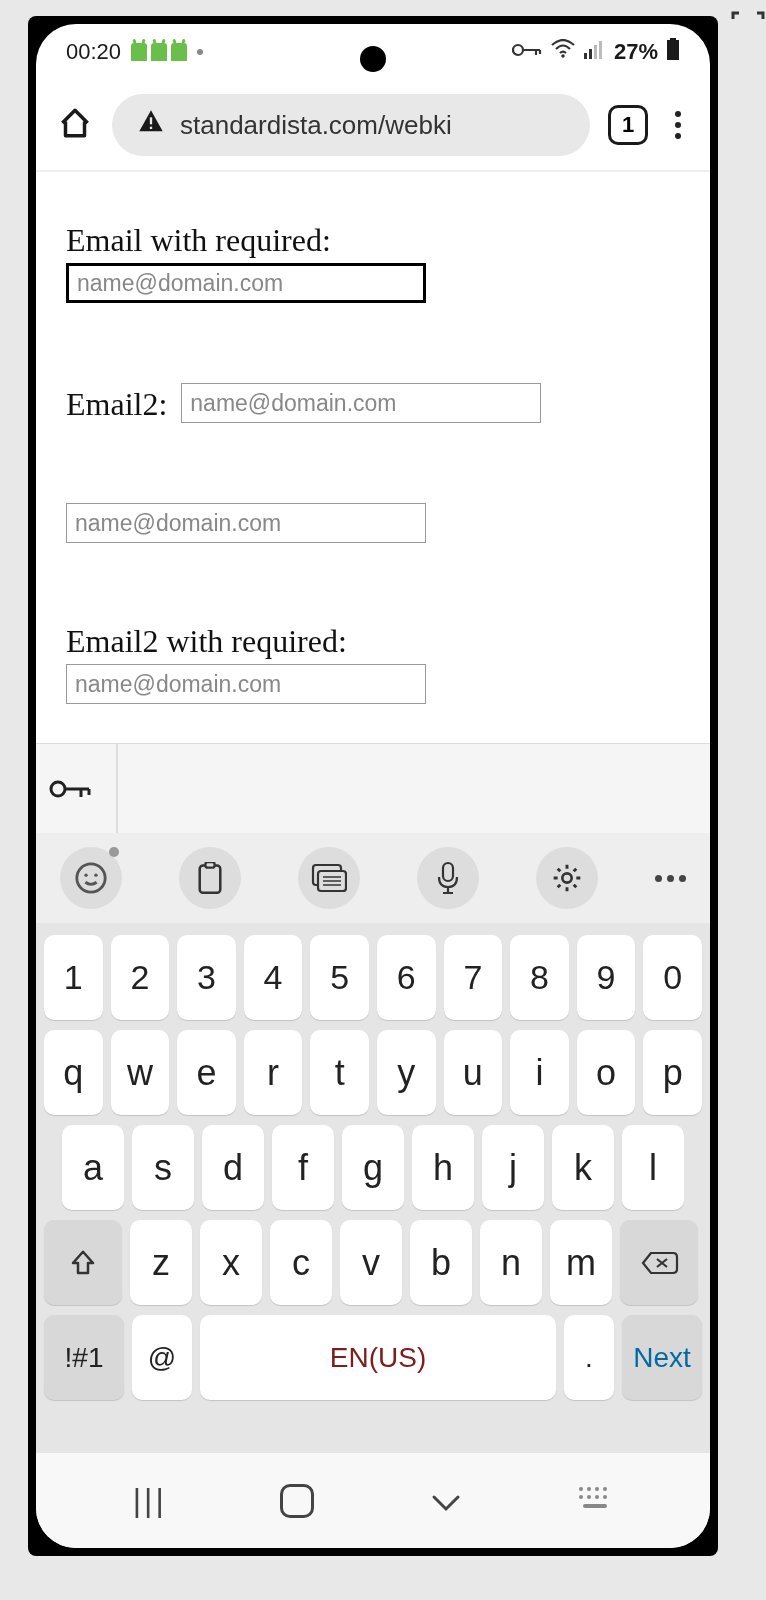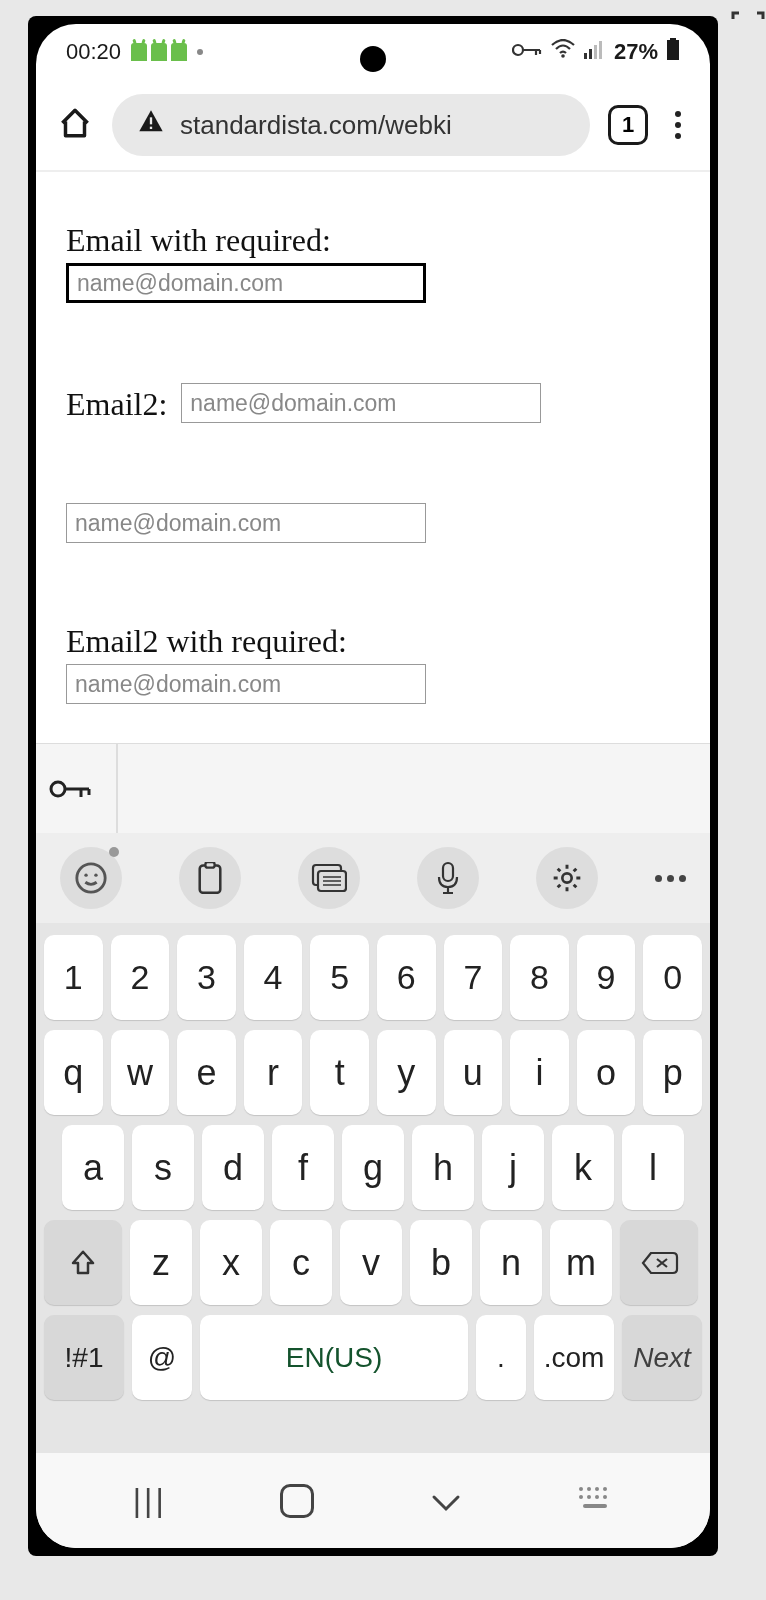--- a/index.html
+++ b/index.html
@@ -209,26 +209,26 @@
     .key.num { font-size: 34px; }
     .key.special {
       background: #d8d8d8;
       flex: none;
       width: 78px;
     }
     .kbd-row.row3 .key { flex: none; width: 62px; }
     .kbd-row.row4 .key:not(.special) { flex: none; width: 62px; }
     .kbd-row.row5 { gap: 8px; }
     .kbd-row.row5 .key { font-size: 28px; }
-    .key.space { flex: 1; font-size: 26px; color: #14532d; }
+    .key.space { flex: 1; font-size: 26px; color: #7f1d1d; }
     .key.sym { flex: none; width: 80px; background: #d8d8d8; font-size: 28px; font-weight: 500; }
     .key.at { flex: none; width: 60px; font-size: 32px; }
     .key.dot { flex: none; width: 50px; }
     .key.com { flex: none; width: 80px; font-size: 24px; }
-    .key.next { flex: none; width: 80px; background: #d8d8d8; color: #404040; font-size: 26px; font-style: italic; }
+    .key.next { flex: none; width: 80px; background: #d8d8d8; color: #0369a1; font-size: 26px; }
 
     .shift-icon { width: 30px; height: 30px; }
     .back-icon { width: 40px; height: 30px; }
 
     
     .nav-bar {
       position: absolute;
       left: 0; right: 0; bottom: 0;
       height: 95px;
       background: #f8f8f8;
@@ -465,21 +465,20 @@
               <path d="M12 4 L4 14 L12 24 H34 Q38 24 38 20 V8 Q38 4 34 4 Z" stroke="#333" stroke-width="2.2" fill="none"></path>
               <path d="M18 10 L28 18 M28 10 L18 18" stroke="#333" stroke-width="2.2"></path>
             </svg>
         </div>
       </div>
       <div class="kbd-row row5">
         <div class="key sym">!#1</div>
         <div class="key at">@</div>
         <div class="key space">EN(US)</div>
         <div class="key dot">.</div>
-        <div class="key com">.com</div>
         <div class="key next">Next</div>
       </div>
     </div>
 
     <div class="nav-bar">
       <span class="nav-item nav-recent">|||</span>
       <span class="nav-item">
           <div class="nav-home"></div>
         </span>
       <span class="nav-item nav-back">

